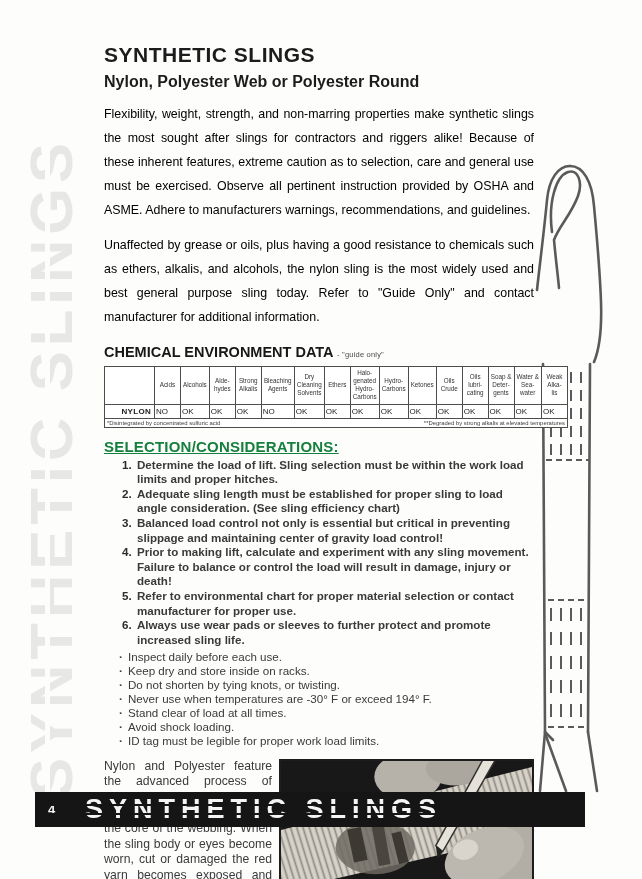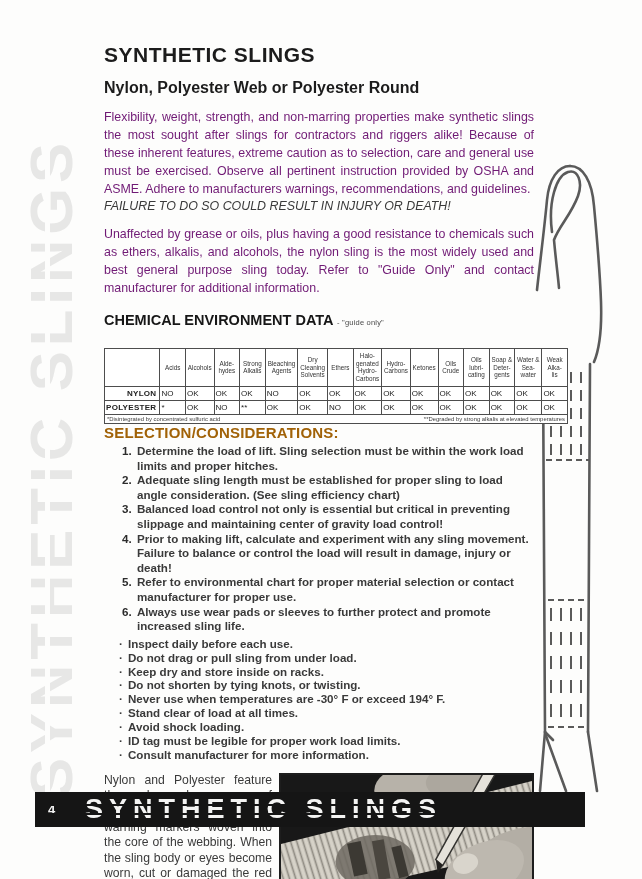--- a/index.html
+++ b/index.html
@@ -15,44 +15,44 @@
     font-size:60px; font-weight:bold; letter-spacing:5px; text-align:center;
     color:#e7e7e6; white-space:nowrap; z-index:0;
     -webkit-mask-image:linear-gradient(to bottom,#000 0 32%,transparent 32% 38%,#000 38% 66%,transparent 66% 71%,#000 71% 100%);
             mask-image:linear-gradient(to bottom,#000 0 32%,transparent 32% 38%,#000 38% 66%,transparent 66% 71%,#000 71% 100%);
   }
   
   .sling-svg { position:absolute; left:515px; top:150px; z-index:1; }
   
   .content { position:absolute; left:104px; top:44px; width:430px; z-index:2; }
   .page-title { font-size:21px; font-weight:bold; color:#1c1c1c; letter-spacing:.5px; line-height:1.08; }
-  .page-subtitle { font-size:16px; font-weight:bold; color:#1c1c1c; margin-top:12px; }
-  .para { font-size:12.4px; line-height:18px; text-align:justify; margin-top:11px; color:#701a75; }
+  .page-subtitle { font-size:16px; font-weight:bold; color:#1c1c1c; margin-top:6px; }
+  .para { font-size:12.4px; line-height:24px; text-align:justify; margin-top:11px; color:#000000; }
   .warning-line { font-size:12.4px; line-height:16.3px; font-style:italic; color:#3a3a3a; }
   .section-heading { font-size:14.5px; font-weight:bold; color:#171717; margin-top:15px; }
   .guide-note { font-size:7.5px; font-weight:normal; color:#4a4a4a; letter-spacing:.2px; }
-  .sub-heading { font-size:15px; font-weight:bold; color:#a16207; letter-spacing:.2px; }
-  
-  table.chem { border-collapse:collapse; margin-top:20px; width:464px; background:#fff; }
+  .sub-heading { font-size:15px; font-weight:bold; color:#15803d; margin-top:10px; letter-spacing:.2px;text-decoration:underline; }
+  
+  table.chem { border-collapse:collapse; margin-top:6px; width:464px; background:#fff; }
   table.chem th, table.chem td { border:1px solid #4d4d4d; background:#fff; }
   th.chem-col { font-size:6.3px; font-weight:normal; color:#333; text-align:center;
     white-space:pre-line; line-height:1.25; padding:1px 1px; vertical-align:middle; height:38px; }
   th.chem-corner { width:50px; }
   th.chem-rowlabel { font-size:8px; color:#222; text-align:right; padding:1px 3px 1px 1px;
     font-weight:600; letter-spacing:.3px; white-space:nowrap; }
   td.chem-val { font-size:8px; text-align:left; color:#222; height:14px; min-width:24px; padding:0 1px; }
   td.chem-footnotes { padding:1px 2px; }
   .footnote-wrap { display:flex; justify-content:space-between; }
   .footnote { font-size:5.9px; color:#3d3d3d; }
   
   ol.sel-list { margin:3px 0 0 0; padding-left:31px; }
   ol.sel-list li { font-size:11.6px; line-height:14.6px; color:#3a3a3a; padding-left:2px;font-weight:bold; }
   ol.sel-list li::marker { font-weight:bold; color:#2c2c2c; }
   ul.care-list { margin:3px 0 0 0; padding-left:24px; list-style:none; }
-  ul.care-list li { font-size:11.6px; line-height:13.9px; color:#3a3a3a; position:relative;font-weight:bold; }
+  ul.care-list li { font-size:11.6px; line-height:13.9px; color:#3a3a3a; position:relative; }
   ul.care-list li::before { content:"·"; position:absolute; left:-9px; font-weight:bold; }
   
   .feature-row { display:flex; margin-top:11px; gap:7px; align-items:flex-start; }
   .feature-text { width:168px; font-size:12.2px; line-height:15.6px; text-align:justify; color:#3a3a3a; }
   .feature-photo { width:255px; height:134px; border:2px solid #1d1d1d; background:#181818; flex:none; }
   
   .footer-bar { position:absolute; left:35px; top:792px; width:550px; height:35px;
     background:#151515; z-index:3; overflow:hidden; }
   .footer-page-num { position:absolute; left:13px; top:10px; color:#f2f2f2; font-size:13px; font-weight:bold; }
   .footer-title { position:absolute; left:50px; top:2px; color:#f4f4f3; font-size:27px; font-weight:bold;
@@ -99,21 +99,20 @@
     <path d="M551 704v13 M561 704v13 M571 704v13 M581 704v13"></path>
     <path d="M548 727 h40" stroke-dasharray="6 4"></path>
   </g>
 </svg>
 
 <div class="content">
   <div class="page-title">SYNTHETIC SLINGS</div>
   <div class="page-subtitle">Nylon, Polyester Web or Polyester Round</div>
 
   <p class="para">Flexibility, weight, strength, and non-marring properties make synthetic slings the most sought after slings for contractors and riggers alike! Because of these inherent features, extreme caution as to selection, care and general use must be exercised. Observe all pertinent instruction provided by OSHA and ASME. Adhere to manufacturers warnings, recommendations, and guidelines.</p>
-  <div class="warning-line">FAILURE TO DO SO COULD RESULT IN INJURY OR DEATH!</div>
   <p class="para">Unaffected by grease or oils, plus having a good resistance to chemicals such as ethers, alkalis, and alcohols, the nylon sling is the most widely used and best general purpose sling today.  Refer to "Guide Only" and contact manufacturer for additional information.</p>
 
   <div class="section-heading">
     <span>CHEMICAL ENVIRONMENT DATA</span>
     <span class="guide-note">- "guide only"</span>
   </div>
 
   <table class="chem">
     <thead>
       <tr>
@@ -165,38 +164,20 @@
           <td class="chem-val">OK</td>
           <td class="chem-val">OK</td>
           <td class="chem-val">OK</td>
           <td class="chem-val">OK</td>
           <td class="chem-val">OK</td>
           <td class="chem-val">OK</td>
           <td class="chem-val">OK</td>
           <td class="chem-val">OK</td>
           <td class="chem-val">OK</td>
         </tr>
-        <tr>
-          <th class="chem-rowlabel">POLYESTER</th>
-          <td class="chem-val">*</td>
-          <td class="chem-val">OK</td>
-          <td class="chem-val">NO</td>
-          <td class="chem-val">**</td>
-          <td class="chem-val">OK</td>
-          <td class="chem-val">OK</td>
-          <td class="chem-val">NO</td>
-          <td class="chem-val">OK</td>
-          <td class="chem-val">OK</td>
-          <td class="chem-val">OK</td>
-          <td class="chem-val">OK</td>
-          <td class="chem-val">OK</td>
-          <td class="chem-val">OK</td>
-          <td class="chem-val">OK</td>
-          <td class="chem-val">OK</td>
-        </tr>
       </tbody>
     <tfoot>
       <tr>
         <td class="chem-footnotes" colspan="16">
           <div class="footnote-wrap">
             <span class="footnote">*Disintegrated by concentrated sulfuric acid</span>
             <span class="footnote">**Degraded by strong alkalis at elevated temperatures</span>
           </div>
         </td>
       </tr>
@@ -208,28 +189,26 @@
       <li>Determine the load of lift.  Sling selection must be within the work load limits and proper hitches.</li>
       <li>Adequate sling length must be established for proper sling to load angle consideration.  (See sling efficiency chart)</li>
       <li>Balanced load control not only is essential but critical in preventing slippage and maintaining center of gravity load control!</li>
       <li>Prior to making lift, calculate and experiment with any sling movement. Failure to balance or control the load will result in damage, injury or death!</li>
       <li>Refer to environmental chart for proper material selection or contact manufacturer for proper use.</li>
       <li>Always use wear pads or sleeves to further protect and promote increased sling life.</li>
     </ol>
 
   <ul class="care-list">
       <li>Inspect daily before each use.</li>
-      <li>Do not drag or pull sling from under load.</li>
       <li>Keep dry and store inside on racks.</li>
       <li>Do not shorten by tying knots, or twisting.</li>
       <li>Never use when temperatures are -30° F or exceed 194° F.</li>
       <li>Stand clear of load at all times.</li>
       <li>Avoid shock loading.</li>
       <li>ID tag must be legible for proper work load limits.</li>
-      <li>Consult manufacturer for more information.</li>
     </ul>
 
   <div class="feature-row">
     <p class="feature-text">Nylon and Polyester feature the advanced process of incorporating a series of red warning markers woven into the core of the webbing.  When the sling body or eyes become worn, cut or damaged the red yarn becomes exposed and affords the user the opportunity to remove the sling from service.</p>
 
     <svg class="feature-photo" viewBox="0 0 253 132" preserveAspectRatio="none">
       <defs>
         <pattern id="weave" width="6" height="10" patternUnits="userSpaceOnUse" patternTransform="rotate(-17)">
           <rect width="6" height="10" fill="#d6d2c8"></rect>
           <rect x="0.6" width="1.7" height="10" fill="#8f8b82"></rect>

